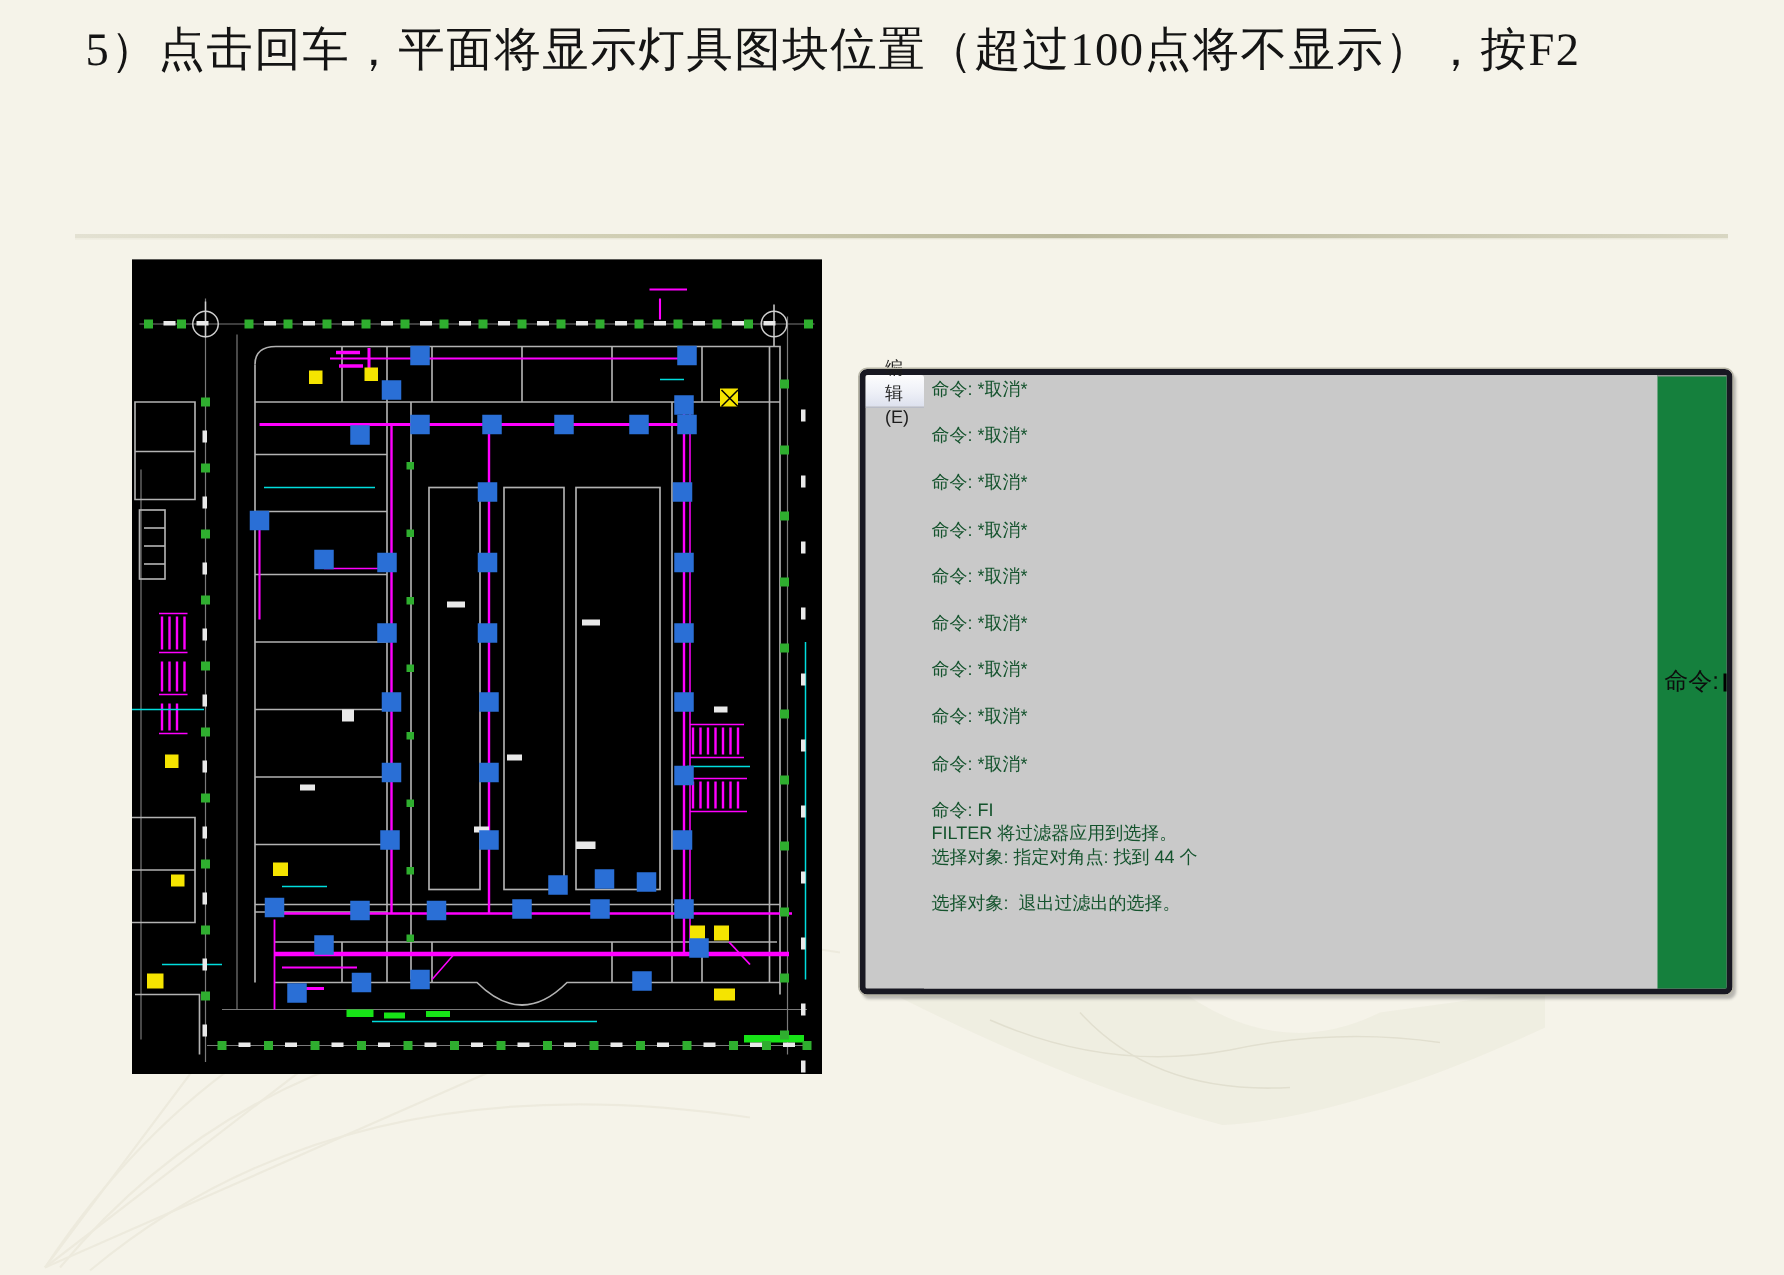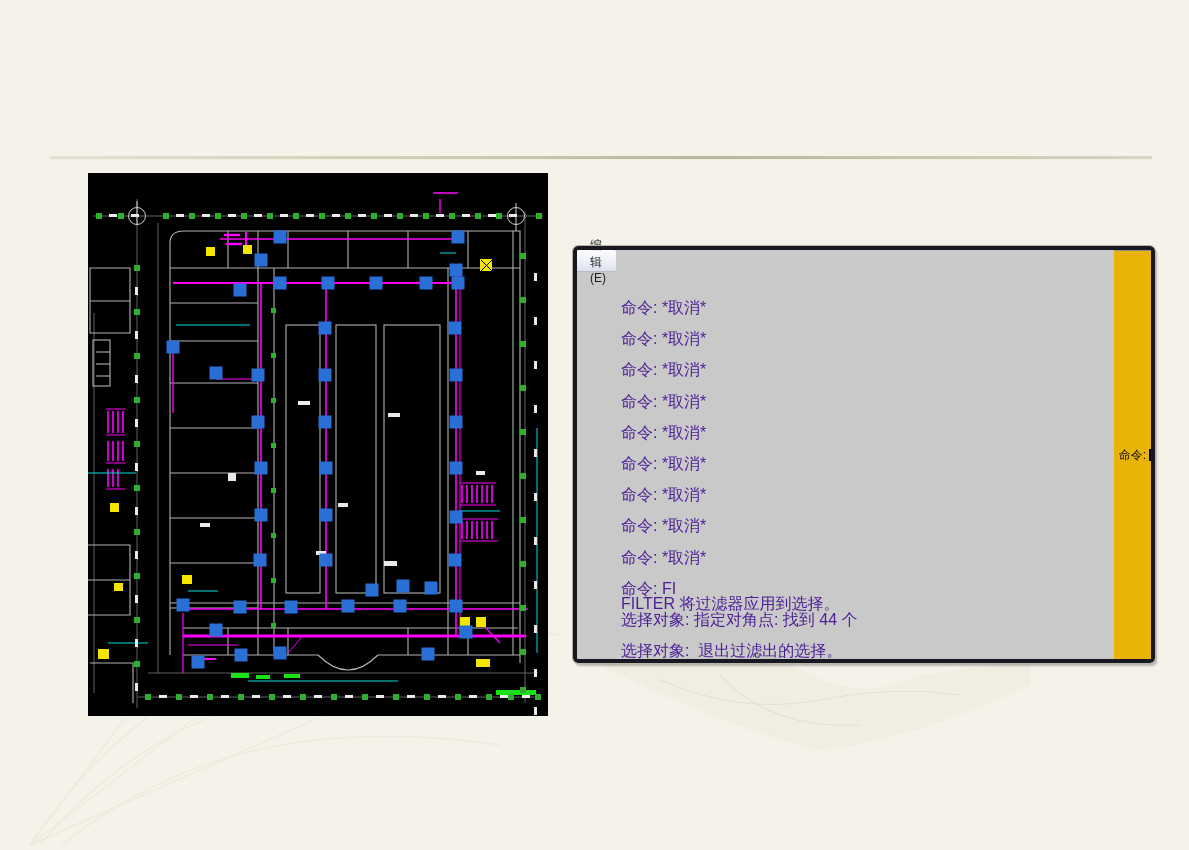--- a/index.html
+++ b/index.html
@@ -37,41 +37,41 @@
     height:21px;flex:0 0 21px;
     background:linear-gradient(#fdfdfe,#eef0f7 55%,#dde1ee);
     border-bottom:1px solid #b9bcc6;
     display:flex;align-items:center;
     border-radius:2px 2px 0 0;
   }
   .menuitem{
     font-size:12px;color:#1c1c1c;padding:0 10px 0 13px;cursor:default;
   }
   .history{
-    flex:1 1 auto;background:#c9c9c9;color:#4c1d95;
-    font-size:16px;line-height:15.6px;padding:2px 4px 0 5px;overflow:hidden;
+    flex:1 1 auto;background:#c9c9c9;color:#14532d;
+    font-size:12px;line-height:15.6px;padding:2px 4px 0 5px;overflow:hidden;
     white-space:pre;
-    margin-top:48px;
   }
   .history .hline{height:15.6px;}
   .inputline{
-    flex:0 0 17px;background:#eab308;border-top:1px solid #8f8f8f;
-    font-size:12px;line-height:16px;color:#0d0d0d;padding-left:5px;
+    flex:0 0 17px;background:#15803d;border-top:1px solid #8f8f8f;
+    font-size:16px;line-height:16px;color:#0d0d0d;padding-left:5px;
     display:flex;align-items:center;white-space:pre;
   }
   .cursor{
     display:inline-block;width:2px;height:12px;background:#000;margin-left:3px;
   }
   
   .wm{position:absolute;pointer-events:none;}
 </style>
 </head>
 <body>
 
 <div class="slide-title">
+  <div>5）点击回车，平面将显示灯具图块位置（超过100点将不显示），按F2</div>
 </div>
 
 <div class="divider"></div>
 
 <svg class="wm" style="left:0;top:455px" width="570" height="395" viewBox="0 0 570 395">
   <g fill="none" stroke="#e7e4d5" stroke-width="1.5" opacity="0.55">
     <path d="M30,390 Q210,120 560,180"></path>
     <path d="M40,390 Q215,180 540,235"></path>
     <path d="M60,392 Q230,250 500,290"></path>
     <path d="M30,390 L300,30"></path>

